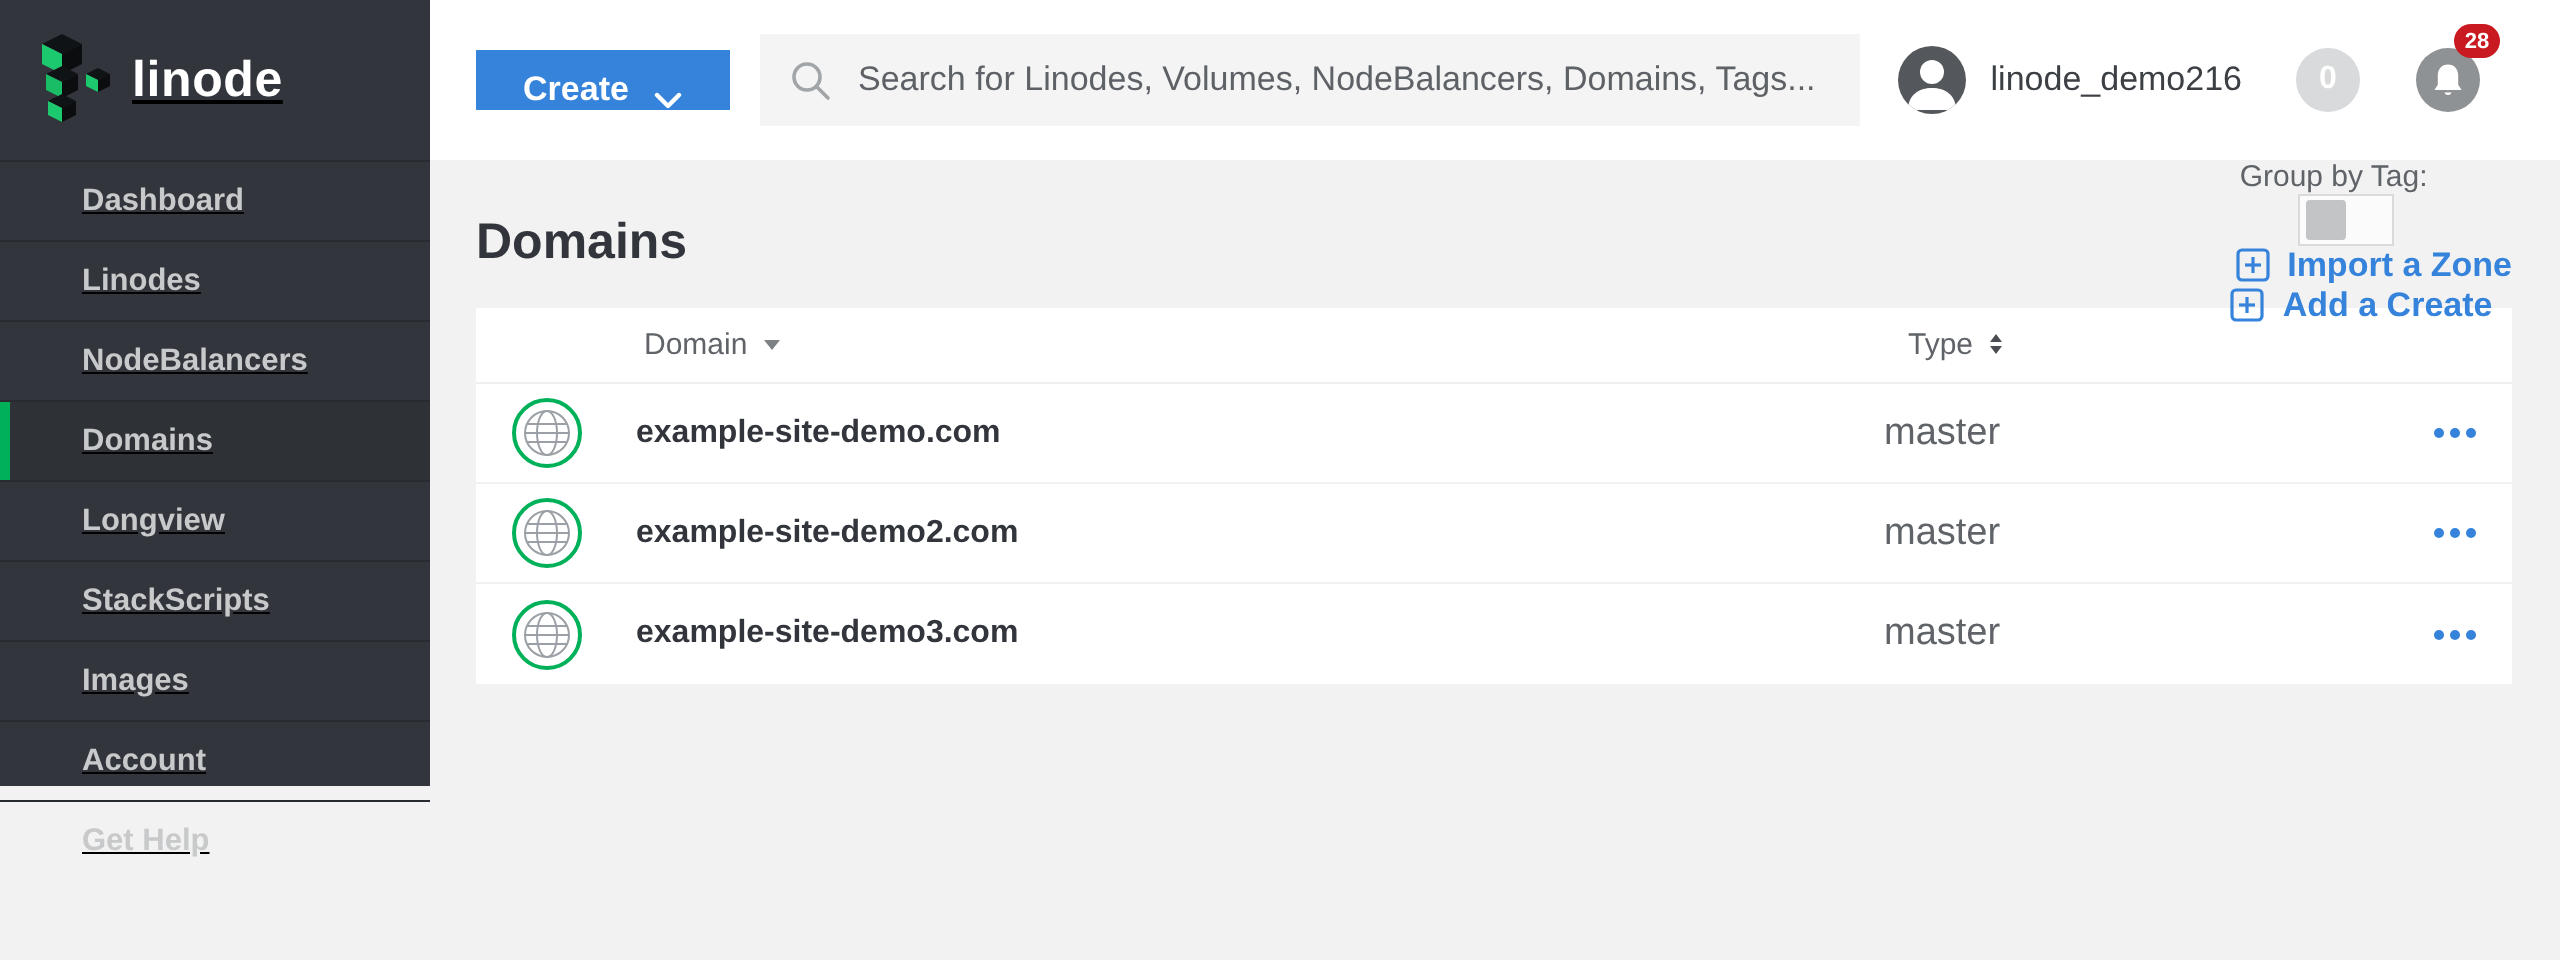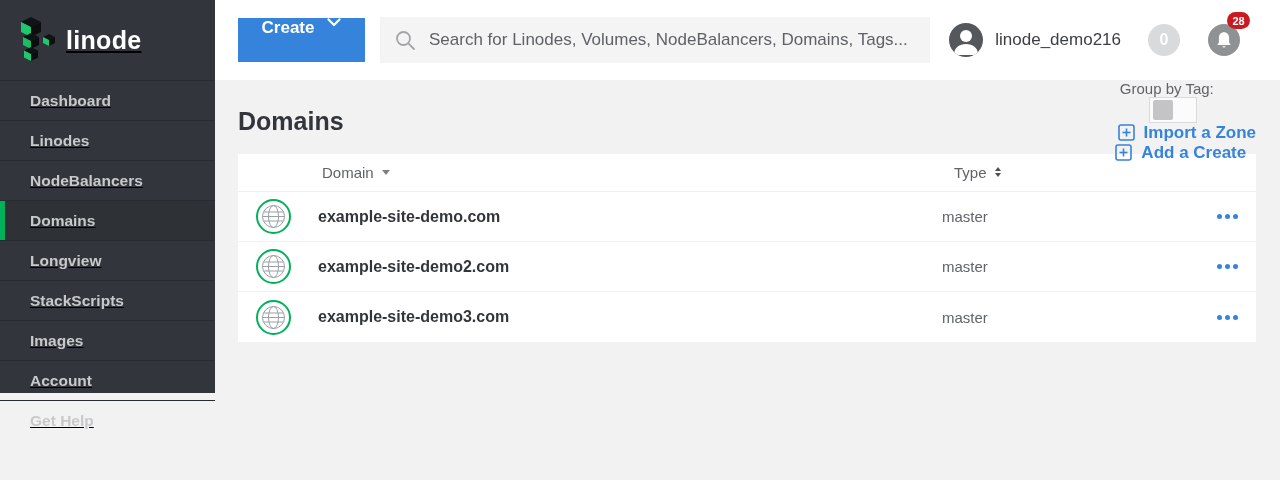--- a/index.html
+++ b/index.html
@@ -13,40 +13,40 @@
 
   
   .sidebar {
     position: absolute; left: 0; top: 0; width: 215px; height: 393px;
     background: var(--sidebar-bg, #32363c); z-index: 3; text-decoration: underline;
   }
   .logo-row { height: 80px; display: flex; align-items: center; padding-left: 17px; }
   .logo-mark { display: block; }
   .logo-text { color: #fff; font-size: 25px; font-weight: 600; margin-left: 9px; letter-spacing: 0.3px; }
   .nav-item {
-    height: 40px; display: flex; align-items: center; padding-left: 30px;
+    height: 40px; display: flex; align-items: center; padding-left: 41px;
     border-top: 1px solid #282c31; cursor: pointer;
     color: #c8c9ca; font-size: 15.5px; font-weight: 700; position: relative;
   }
   .nav-item.active {
     background: #2e3237;
     box-shadow: inset 5px 0 0 var(--brand-green, #00b159);
   }
 
   
   .topbar {
     position: absolute; left: 215px; right: 0; top: 0; height: 80px;
     background: #ffffff; display: flex; align-items: center;
     padding: 0 40px 0 23px; z-index: 2;
   }
   .create-btn {
-    width: 127px; height: 44px; flex: 0 0 auto;
+    width: 127px; height: 30px; flex: 0 0 auto;
     background: var(--accent-blue, #3683dc); color: #fff; border: none;
     font-family: inherit; font-size: 17px; font-weight: 600;
-    display: flex; align-items: flex-start; justify-content: center; gap: 13px;
+    display: flex; align-items: flex-end; justify-content: center; gap: 13px;
     cursor: pointer;
   }
   .search-box {
     margin-left: 15px; width: 550px; height: 46px; background: #f4f4f4;
     display: flex; align-items: center; padding: 0 14px; gap: 13px;
   }
   .search-input {
     flex: 1; border: none; background: transparent; outline: none;
     font-family: inherit; font-size: 17px; color: #32363c;
   }
@@ -119,21 +119,21 @@
     border-right: 3.5px solid transparent; border-bottom: 4.5px solid #4a4e53;
   }
   .caret-both .dn {
     width: 0; height: 0; border-left: 3.5px solid transparent;
     border-right: 3.5px solid transparent; border-top: 4.5px solid #4a4e53;
   }
   .trow { display: flex; align-items: center; height: 50px; border-bottom: 1px solid #f0f1f1; cursor: pointer; }
   .trow:last-child { border-bottom: none; }
   .cell-domain { flex: 1; display: flex; align-items: center; padding-left: 17px; gap: 26px; }
   .domain-text { font-size: 16px; font-weight: 700; color: var(--text-dark, #32363c); }
-  .cell-type { width: 250px; font-size: 15px; color: var(--text-gray, #606469); margin-left: 14px; }
+  .cell-type { width: 250px; font-size: 19px; color: var(--text-gray, #606469); margin-left: 14px; }
   .cell-actions { width: 64px; display: flex; justify-content: flex-end; padding-right: 16px; }
   .dots { display: flex; gap: 3px; padding: 5px 2px; cursor: pointer; }
   .dots i { width: 5px; height: 5px; border-radius: 50%; background: var(--accent-blue, #3683dc); display: block; }
 </style>
 </head>
 <body>
 
 <nav class="sidebar">
   <div class="logo-row">
     <svg class="logo-mark" width="40" height="50" viewBox="0 0 40 46">

